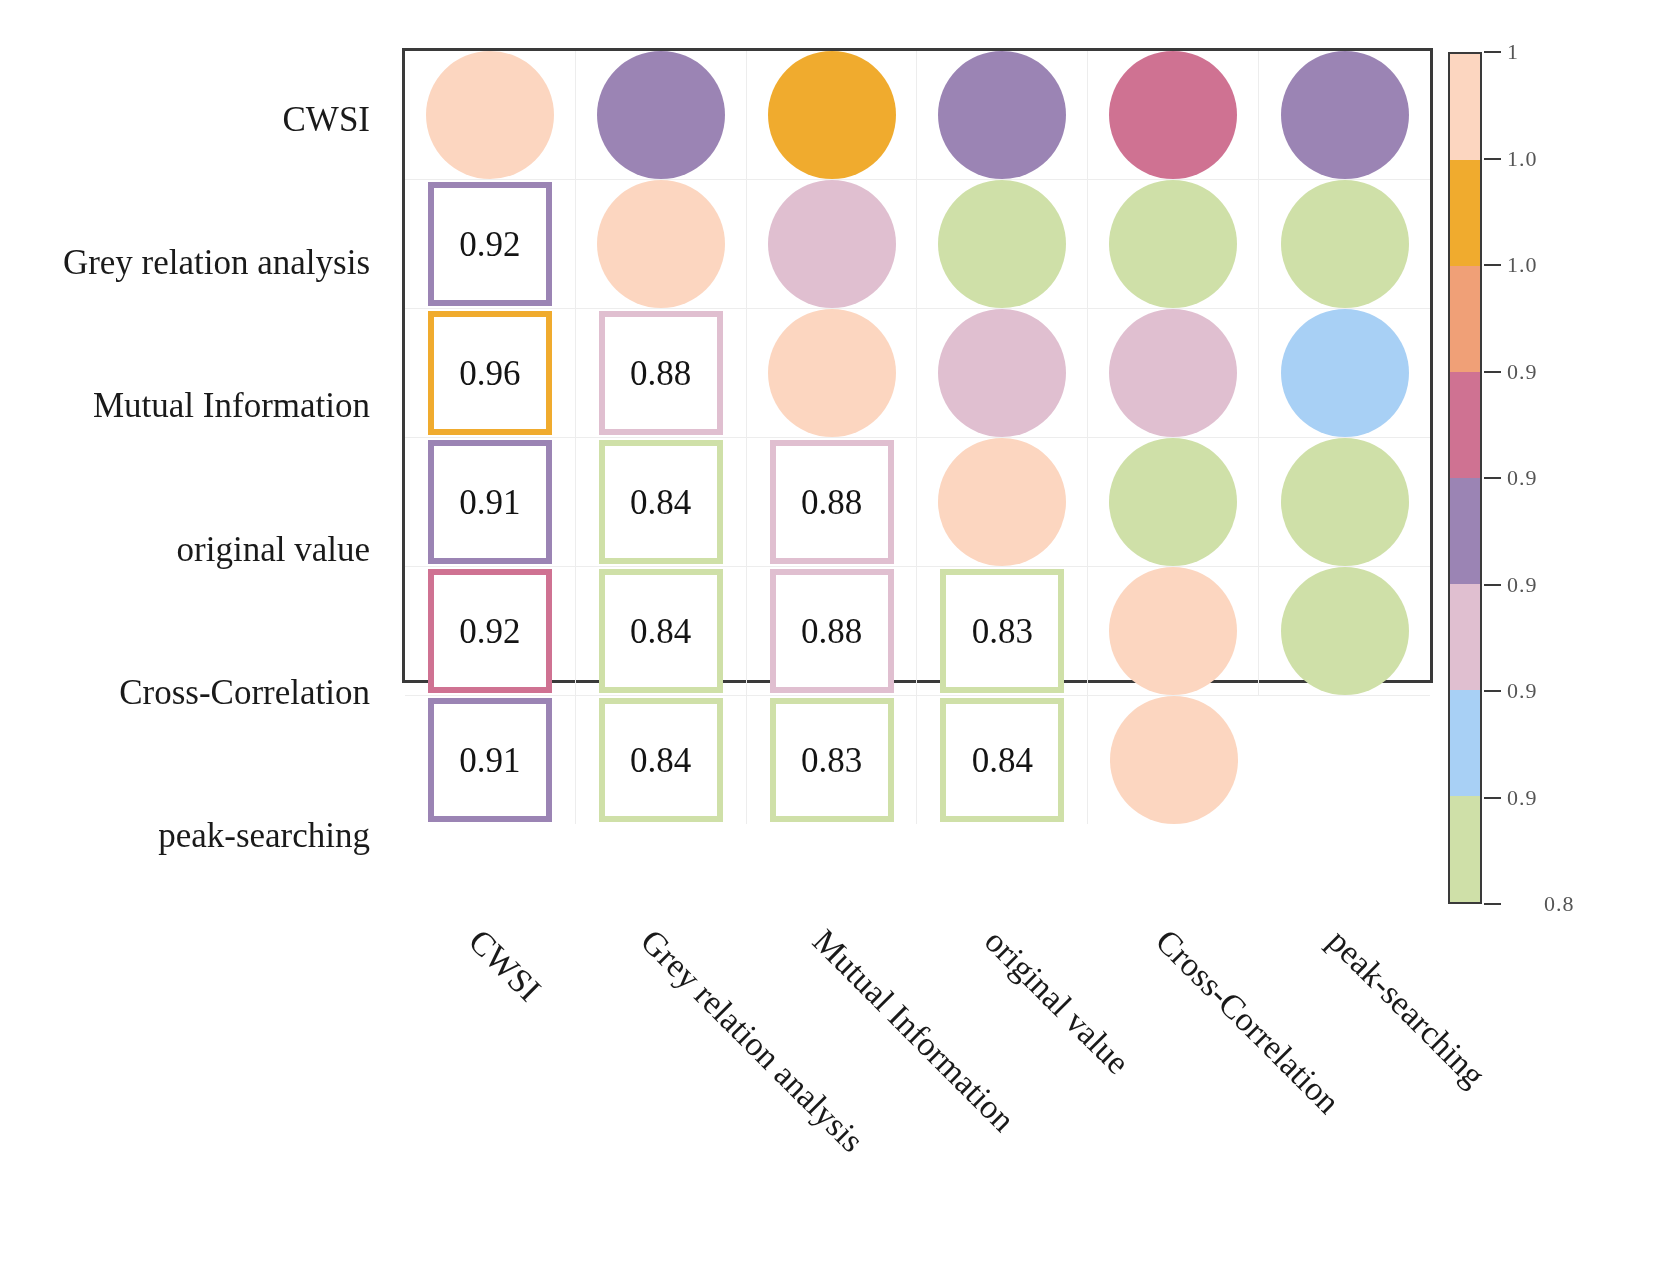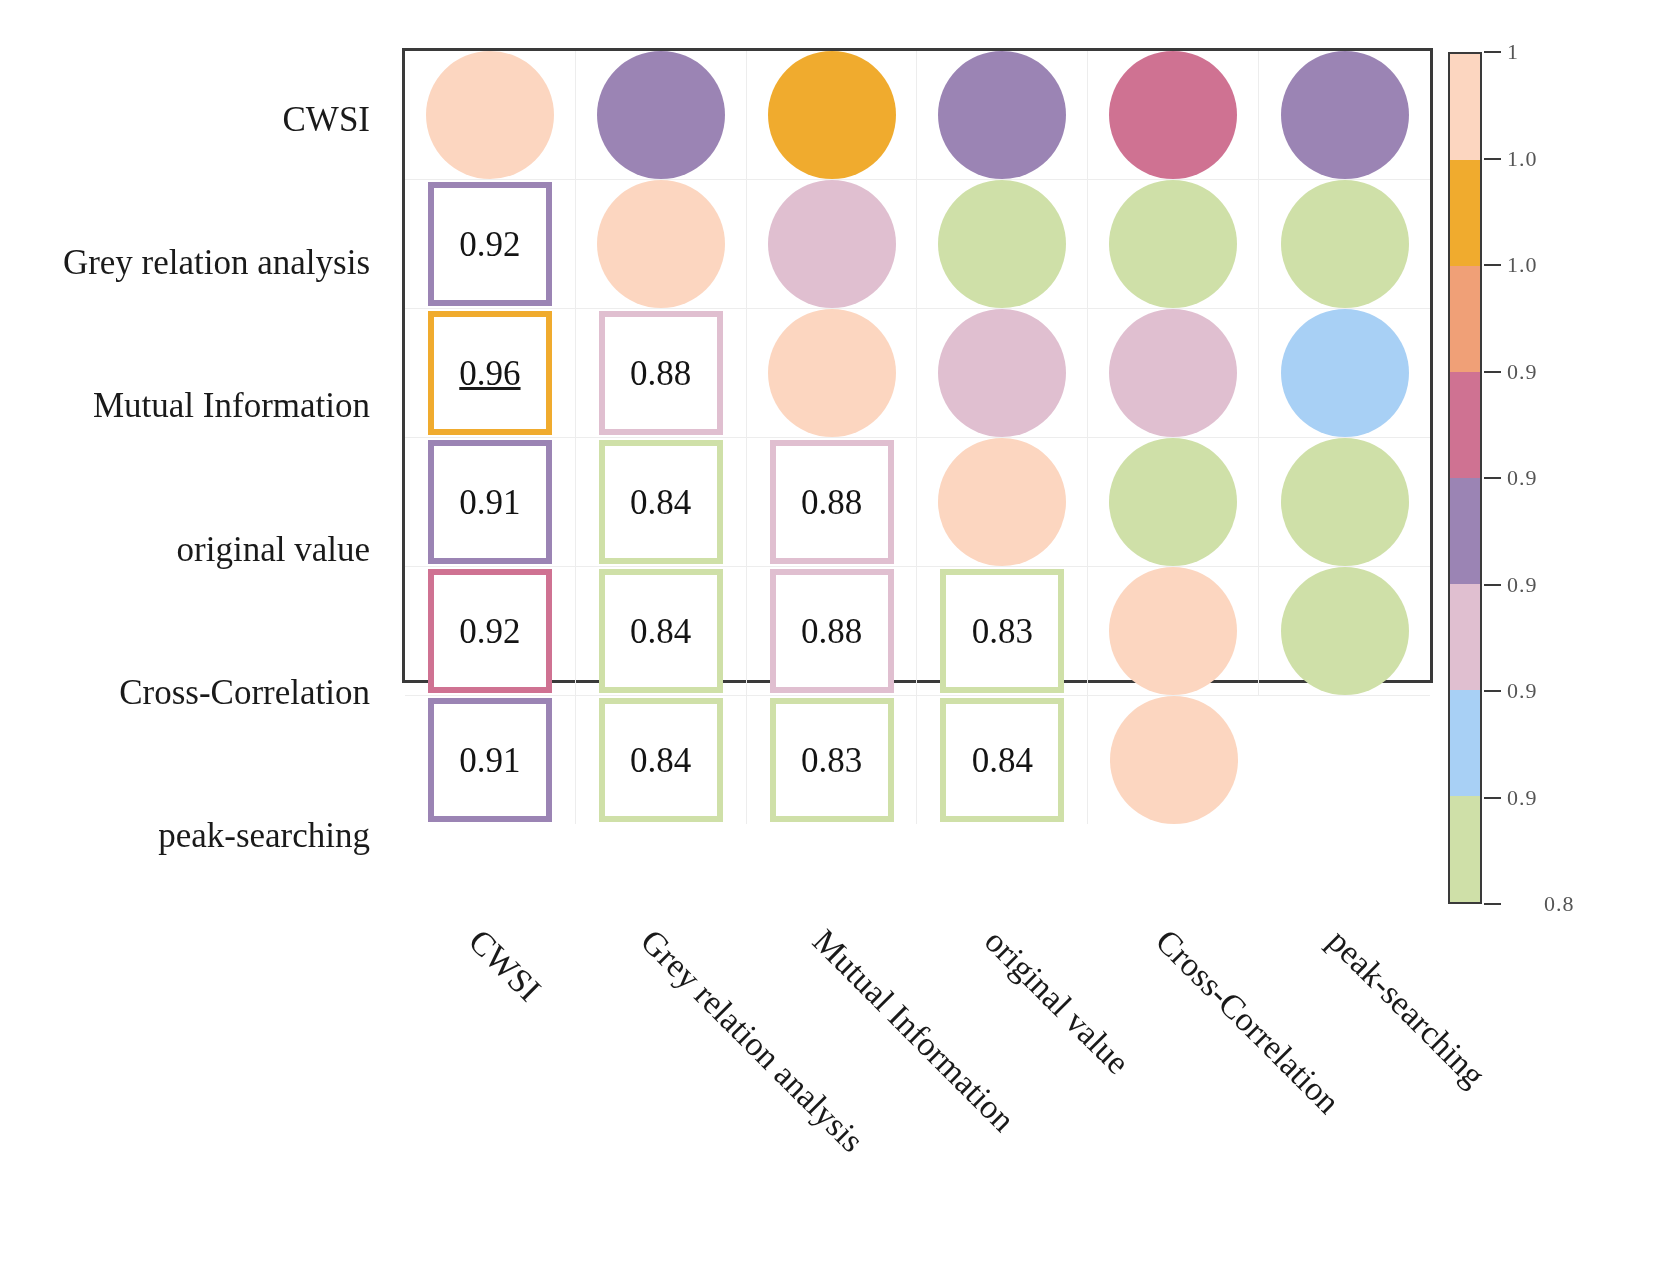--- a/index.html
+++ b/index.html
@@ -91,21 +91,21 @@
       <div class="cell">
         <div class="blob" style="background: rgb(207, 224, 168);"></div>
       </div>
       <div class="cell">
         <div class="blob" style="background: rgb(207, 224, 168);"></div>
       </div>
       <div class="cell lastcol">
         <div class="blob" style="background: rgb(207, 224, 168);"></div>
       </div>
       <div class="cell">
-        <div class="boxv" style="border-color: rgb(240, 171, 46); text-decoration: underline;">
+        <div class="boxv" style="border-color: rgb(240, 171, 46);">
           <span>0.96</span>
         </div>
       </div>
       <div class="cell">
         <div class="boxv" style="border-color: rgb(224, 191, 208);">
           <span>0.88</span>
         </div>
       </div>
       <div class="cell">
         <div class="blob" style="background: rgb(252, 214, 192);"></div>

